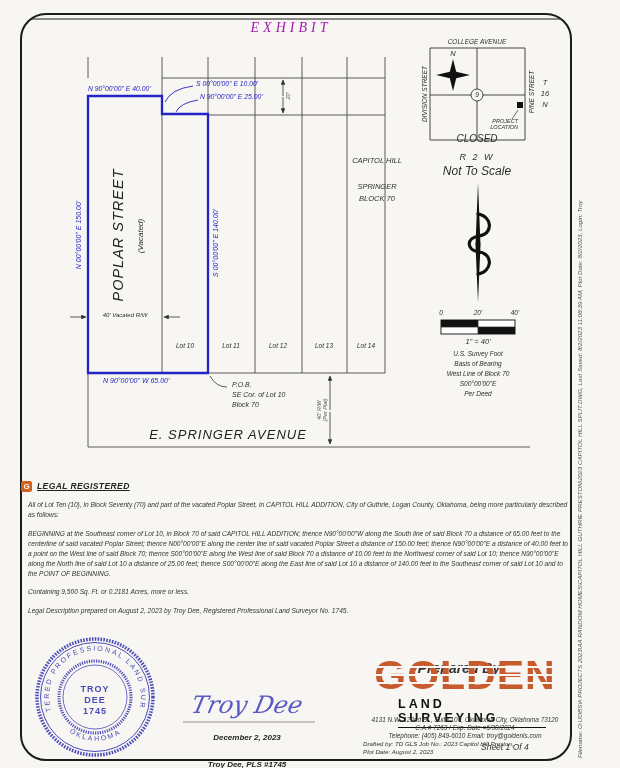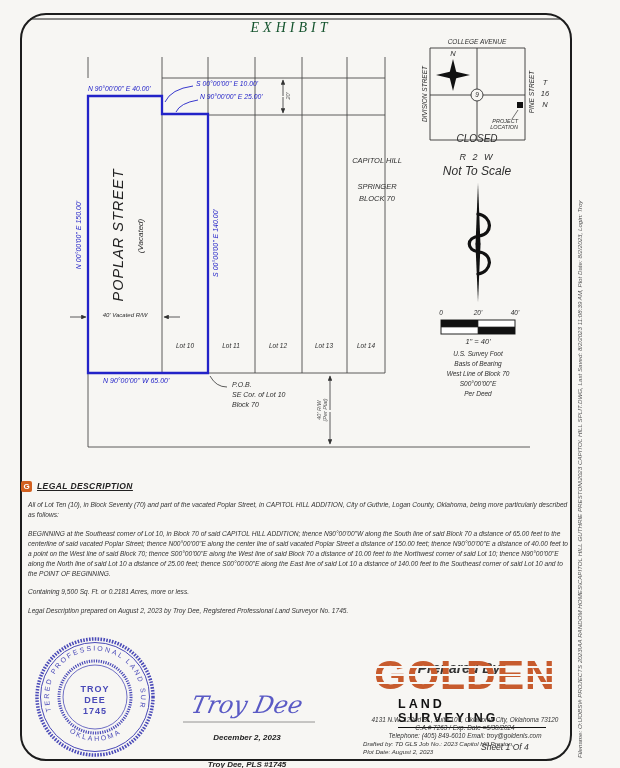--- a/index.html
+++ b/index.html
@@ -6,21 +6,21 @@
   #stage{position:relative;width:620px;height:768px;background:#f7f6f3;overflow:hidden;
          font-family:"Liberation Sans",sans-serif;}
   .border-rect{position:absolute;left:20px;top:13px;width:548px;height:744px;
                border:2.5px solid #1c1c1c;border-radius:26px;}
   .lbl{position:absolute;font-style:italic;color:#2e2e2e;white-space:nowrap;line-height:1.1;}
   .cx{transform:translateX(-50%);}
   .cc{transform:translate(-50%,-50%);}
   .rot{transform:translate(-50%,-50%) rotate(-90deg);}
   .blue{color:#2323c8;}
   .title{font-family:"Liberation Serif",serif;font-style:italic;font-size:14px;
-         letter-spacing:4px;color:#14532d;}
+         letter-spacing:4px;color:#a21caf;}
   .para{position:absolute;left:28px;width:540px;font-style:italic;font-size:6.6px;
         line-height:1.5;color:#333;}
   .g-icon{position:absolute;left:21px;top:481px;width:11px;height:11px;background:#d2601f;
           border-radius:2px;color:#fff;font-weight:bold;font-size:8px;text-align:center;
           line-height:11px;}
   .legal-h{position:absolute;left:37px;top:481px;font-weight:bold;font-style:italic;
            font-size:8.5px;text-decoration:underline;color:#222;letter-spacing:.4px;}
   .script{font-family:"DejaVu Serif",serif;font-style:italic;font-size:24px;color:#5a5ac5;
           transform:translateX(-50%) skewX(-12deg);}
   .golden{position:absolute;left:465px;top:655px;transform:translateX(-50%);
@@ -153,20 +153,21 @@
   <div class="lbl cx" style="left:377px;top:183px;font-size:7.5px;">SPRINGER</div>
   <div class="lbl cx" style="left:377px;top:195px;font-size:7.5px;">BLOCK 70</div>
   <div class="lbl blue" style="left:103px;top:377px;font-size:7px;">N 90°00'00" W 65.00'</div>
   <div class="lbl" style="left:232px;top:381px;font-size:7px;">P.O.B.</div>
   <div class="lbl" style="left:232px;top:391px;font-size:7px;">SE Cor. of Lot 10</div>
   <div class="lbl" style="left:232px;top:401px;font-size:7px;">Block 70</div>
   <div class="lbl rot" style="left:322px;top:410px;font-size:5.5px;text-align:center;color:#555;">
     <div>40' R/W</div>
     <div>(Per Plat)</div>
   </div>
+  <div class="lbl cx" style="left:228px;top:428px;font-size:13px;letter-spacing:1px;color:#222;">E. SPRINGER AVENUE</div>
 
   <div class="lbl cx" style="left:477px;top:38px;font-size:6.5px;">COLLEGE AVENUE</div>
   <div class="lbl rot" style="left:425px;top:94px;font-size:6.5px;">DIVISION STREET</div>
   <div class="lbl rot" style="left:532px;top:92px;font-size:6.5px;">PINE STREET</div>
   <div class="lbl cx" style="left:453px;top:50px;font-size:7.5px;">N</div>
   <div class="lbl cc" style="left:477px;top:95px;font-size:6.5px;">9</div>
   <div class="lbl" style="left:490px;top:118px;font-size:5.5px;text-align:right;width:28px;">
     <div>PROJECT</div>
     <div>LOCATION</div>
   </div>
@@ -181,21 +182,21 @@
   <div class="lbl cx" style="left:478px;top:309px;font-size:6.5px;">20'</div>
   <div class="lbl cx" style="left:515px;top:309px;font-size:6.5px;">40'</div>
   <div class="lbl cx" style="left:478px;top:338px;font-size:7.5px;">1" = 40'</div>
   <div class="lbl cx" style="left:478px;top:350px;font-size:6.5px;">U.S. Survey Foot</div>
   <div class="lbl cx" style="left:478px;top:360px;font-size:6.5px;">Basis of Bearing</div>
   <div class="lbl cx" style="left:478px;top:370px;font-size:6.5px;">West Line of Block 70</div>
   <div class="lbl cx" style="left:478px;top:380px;font-size:6.5px;">S00°00'00"E</div>
   <div class="lbl cx" style="left:478px;top:390px;font-size:6.5px;">Per Deed</div>
 
   <div class="g-icon">G</div>
-  <div class="legal-h">LEGAL DESCRIPTION</div>
+  <div class="legal-h">LEGAL REGISTERED</div>
   <div class="para" style="top:500px;">All of Lot Ten (10), in Block Seventy (70) and part of the vacated Poplar Street, in CAPITOL HILL ADDITION, City of Guthrie, Logan County, Oklahoma, being more particularly described as follows:</div>
   <div class="para" style="top:529px;">BEGINNING at the Southeast corner of Lot 10, in Block 70 of said CAPITOL HILL ADDITION; thence N90°00'00"W along the South line of said Block 70 a distance of 65.00 feet to the centerline of said vacated Poplar Street; thence N00°00'00"E along the center line of said vacated Poplar Street a distance of 150.00 feet; thence N90°00'00"E a distance of 40.00 feet to a point on the West line of said Block 70; thence S00°00'00"E along the West line of said Block 70 a distance of 10.00 feet to the Northwest corner of said Lot 10; thence N90°00'00"E along the North line of said Lot 10 a distance of 25.00 feet; thence S00°00'00"E along the East line of said Lot 10 a distance of 140.00 feet to the Southeast corner of said Lot 10 and to the POINT OF BEGINNING.</div>
   <div class="para" style="top:587px;">Containing 9,500 Sq. Ft. or 0.2181 Acres, more or less.</div>
   <div class="para" style="top:606px;">Legal Description prepared on August 2, 2023 by Troy Dee, Registered Professional Land Surveyor No. 1745.</div>
 
   <div class="lbl script" style="left:247px;top:692px;">Troy Dee</div>
   <div class="lbl cx" style="left:247px;top:761px;font-size:8px;font-weight:bold;color:#222;">Troy Dee, PLS #1745</div>
   <div class="lbl cx" style="left:247px;top:734px;font-size:8px;font-weight:bold;color:#222;">December 2, 2023</div>
 
   <div class="firm-line cx" style="left:459px;top:660px;font-size:14px;font-weight:bold;text-align:right;">Prepared By</div>

